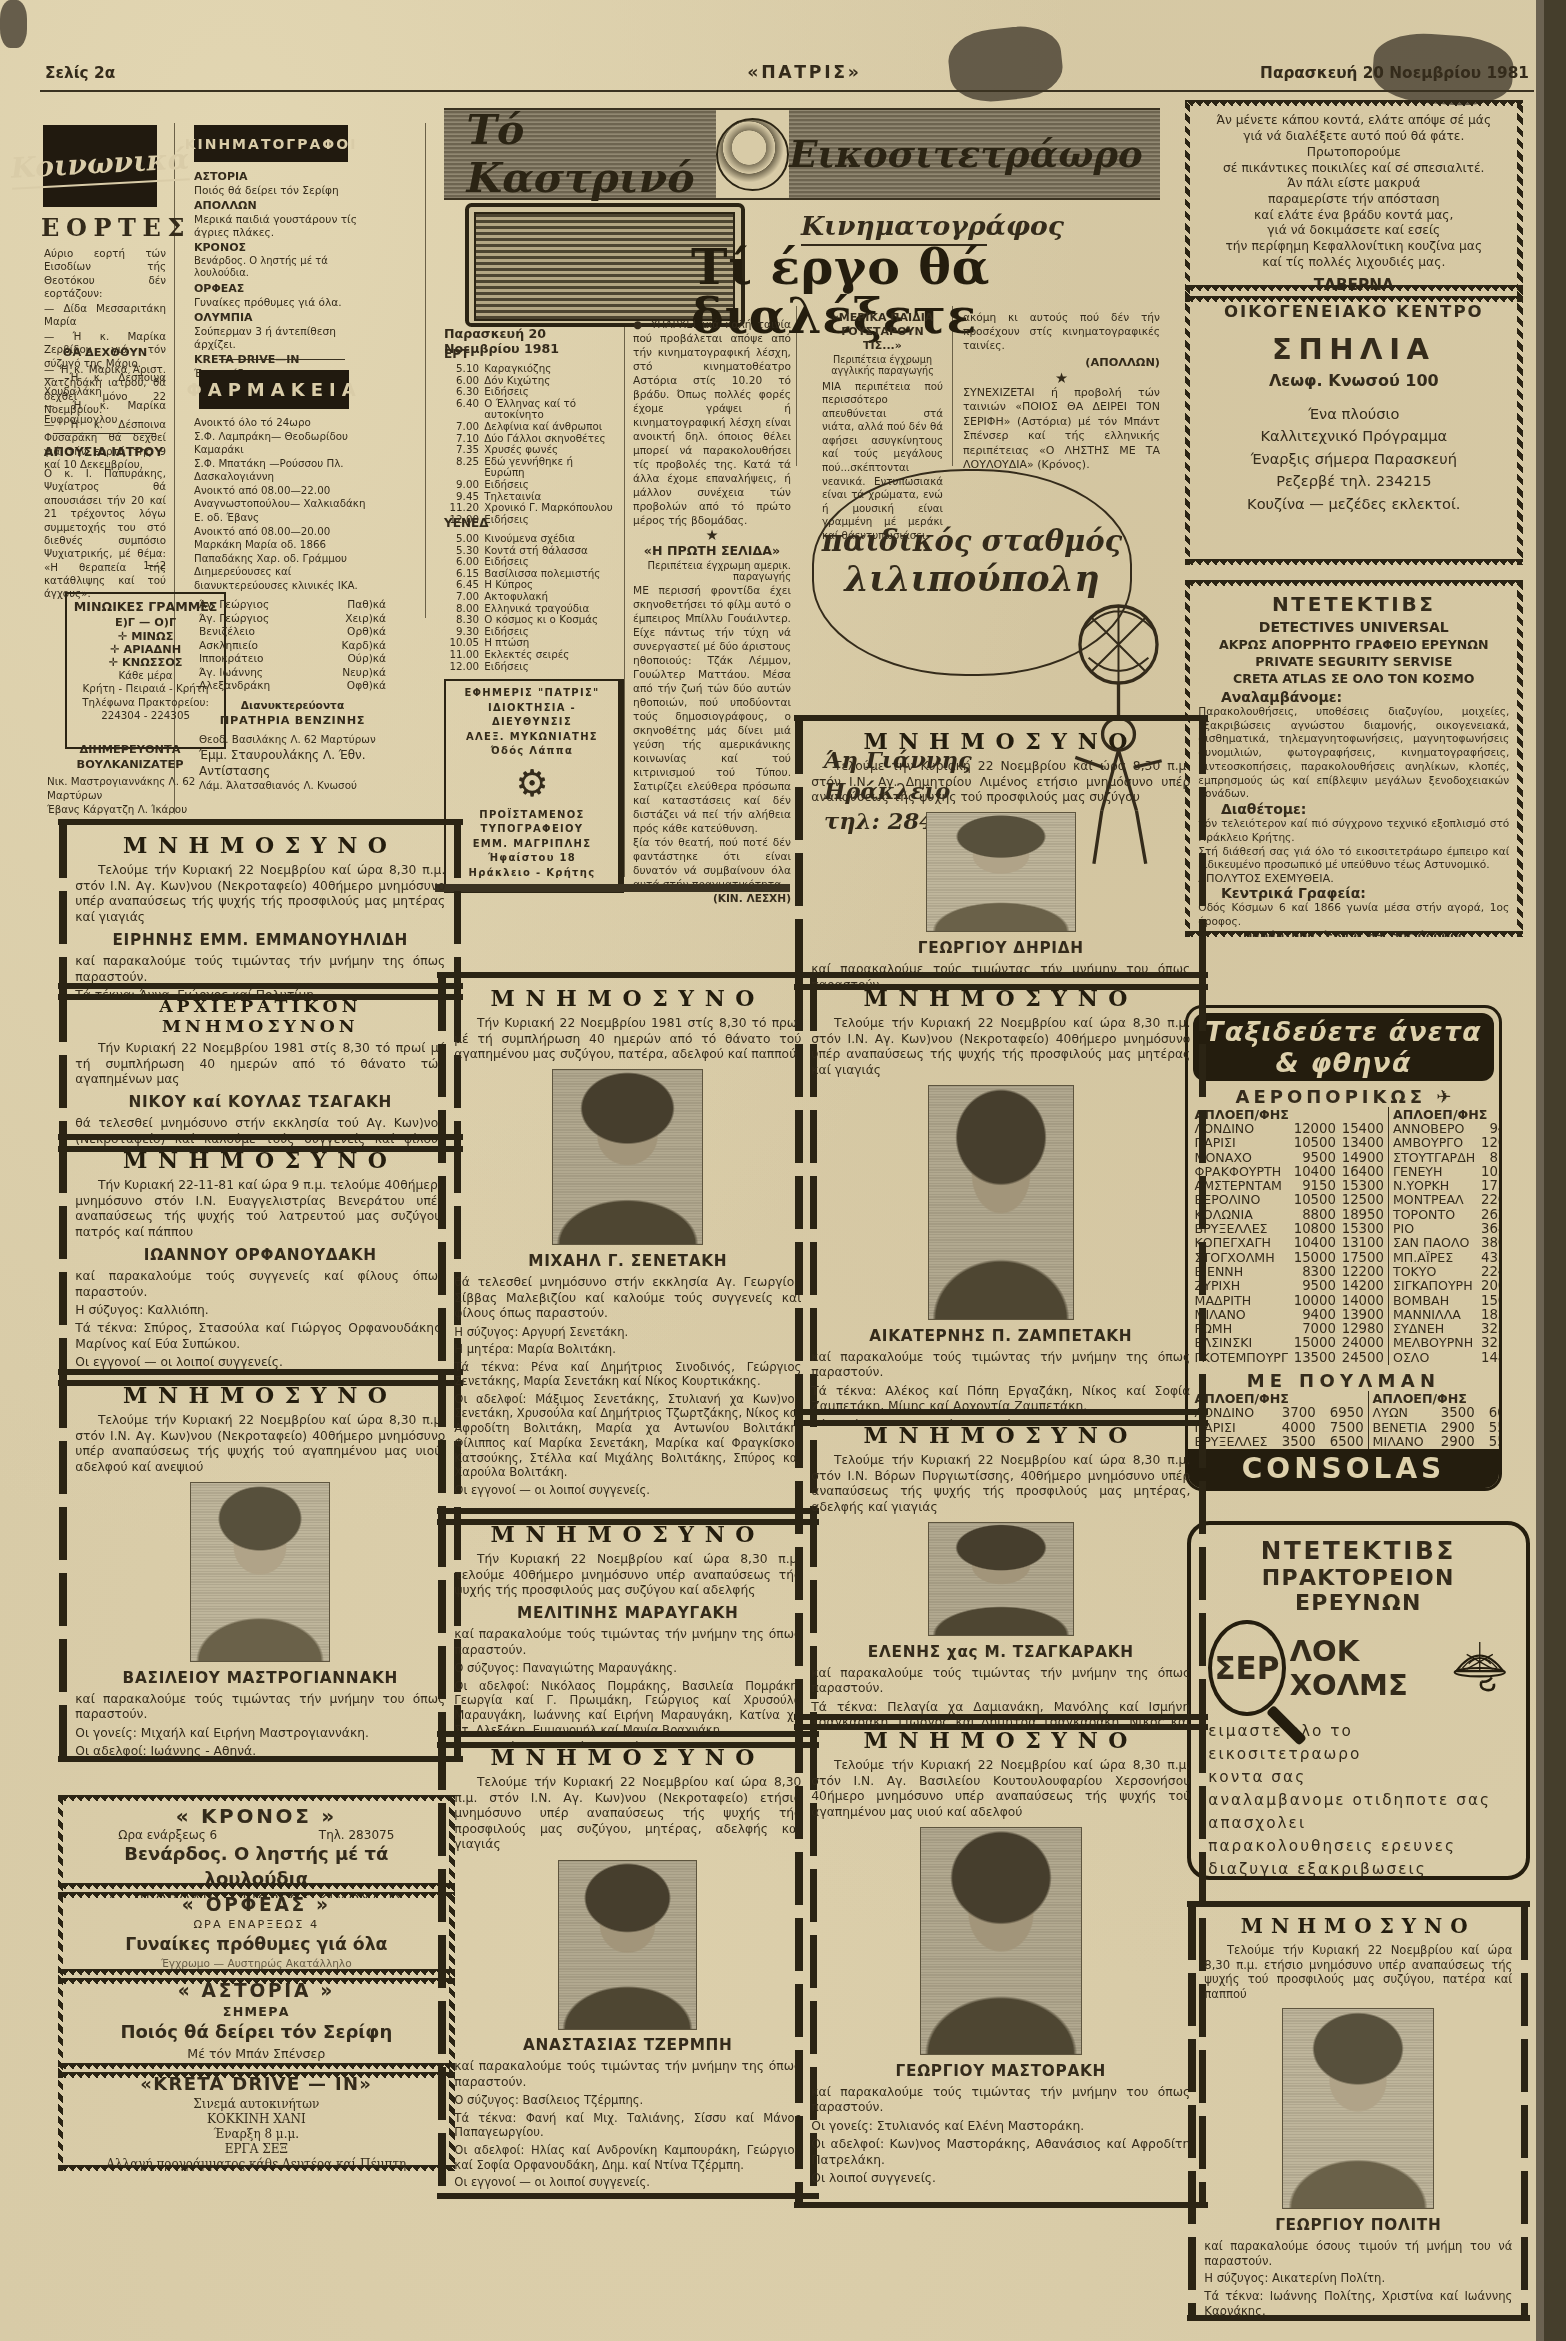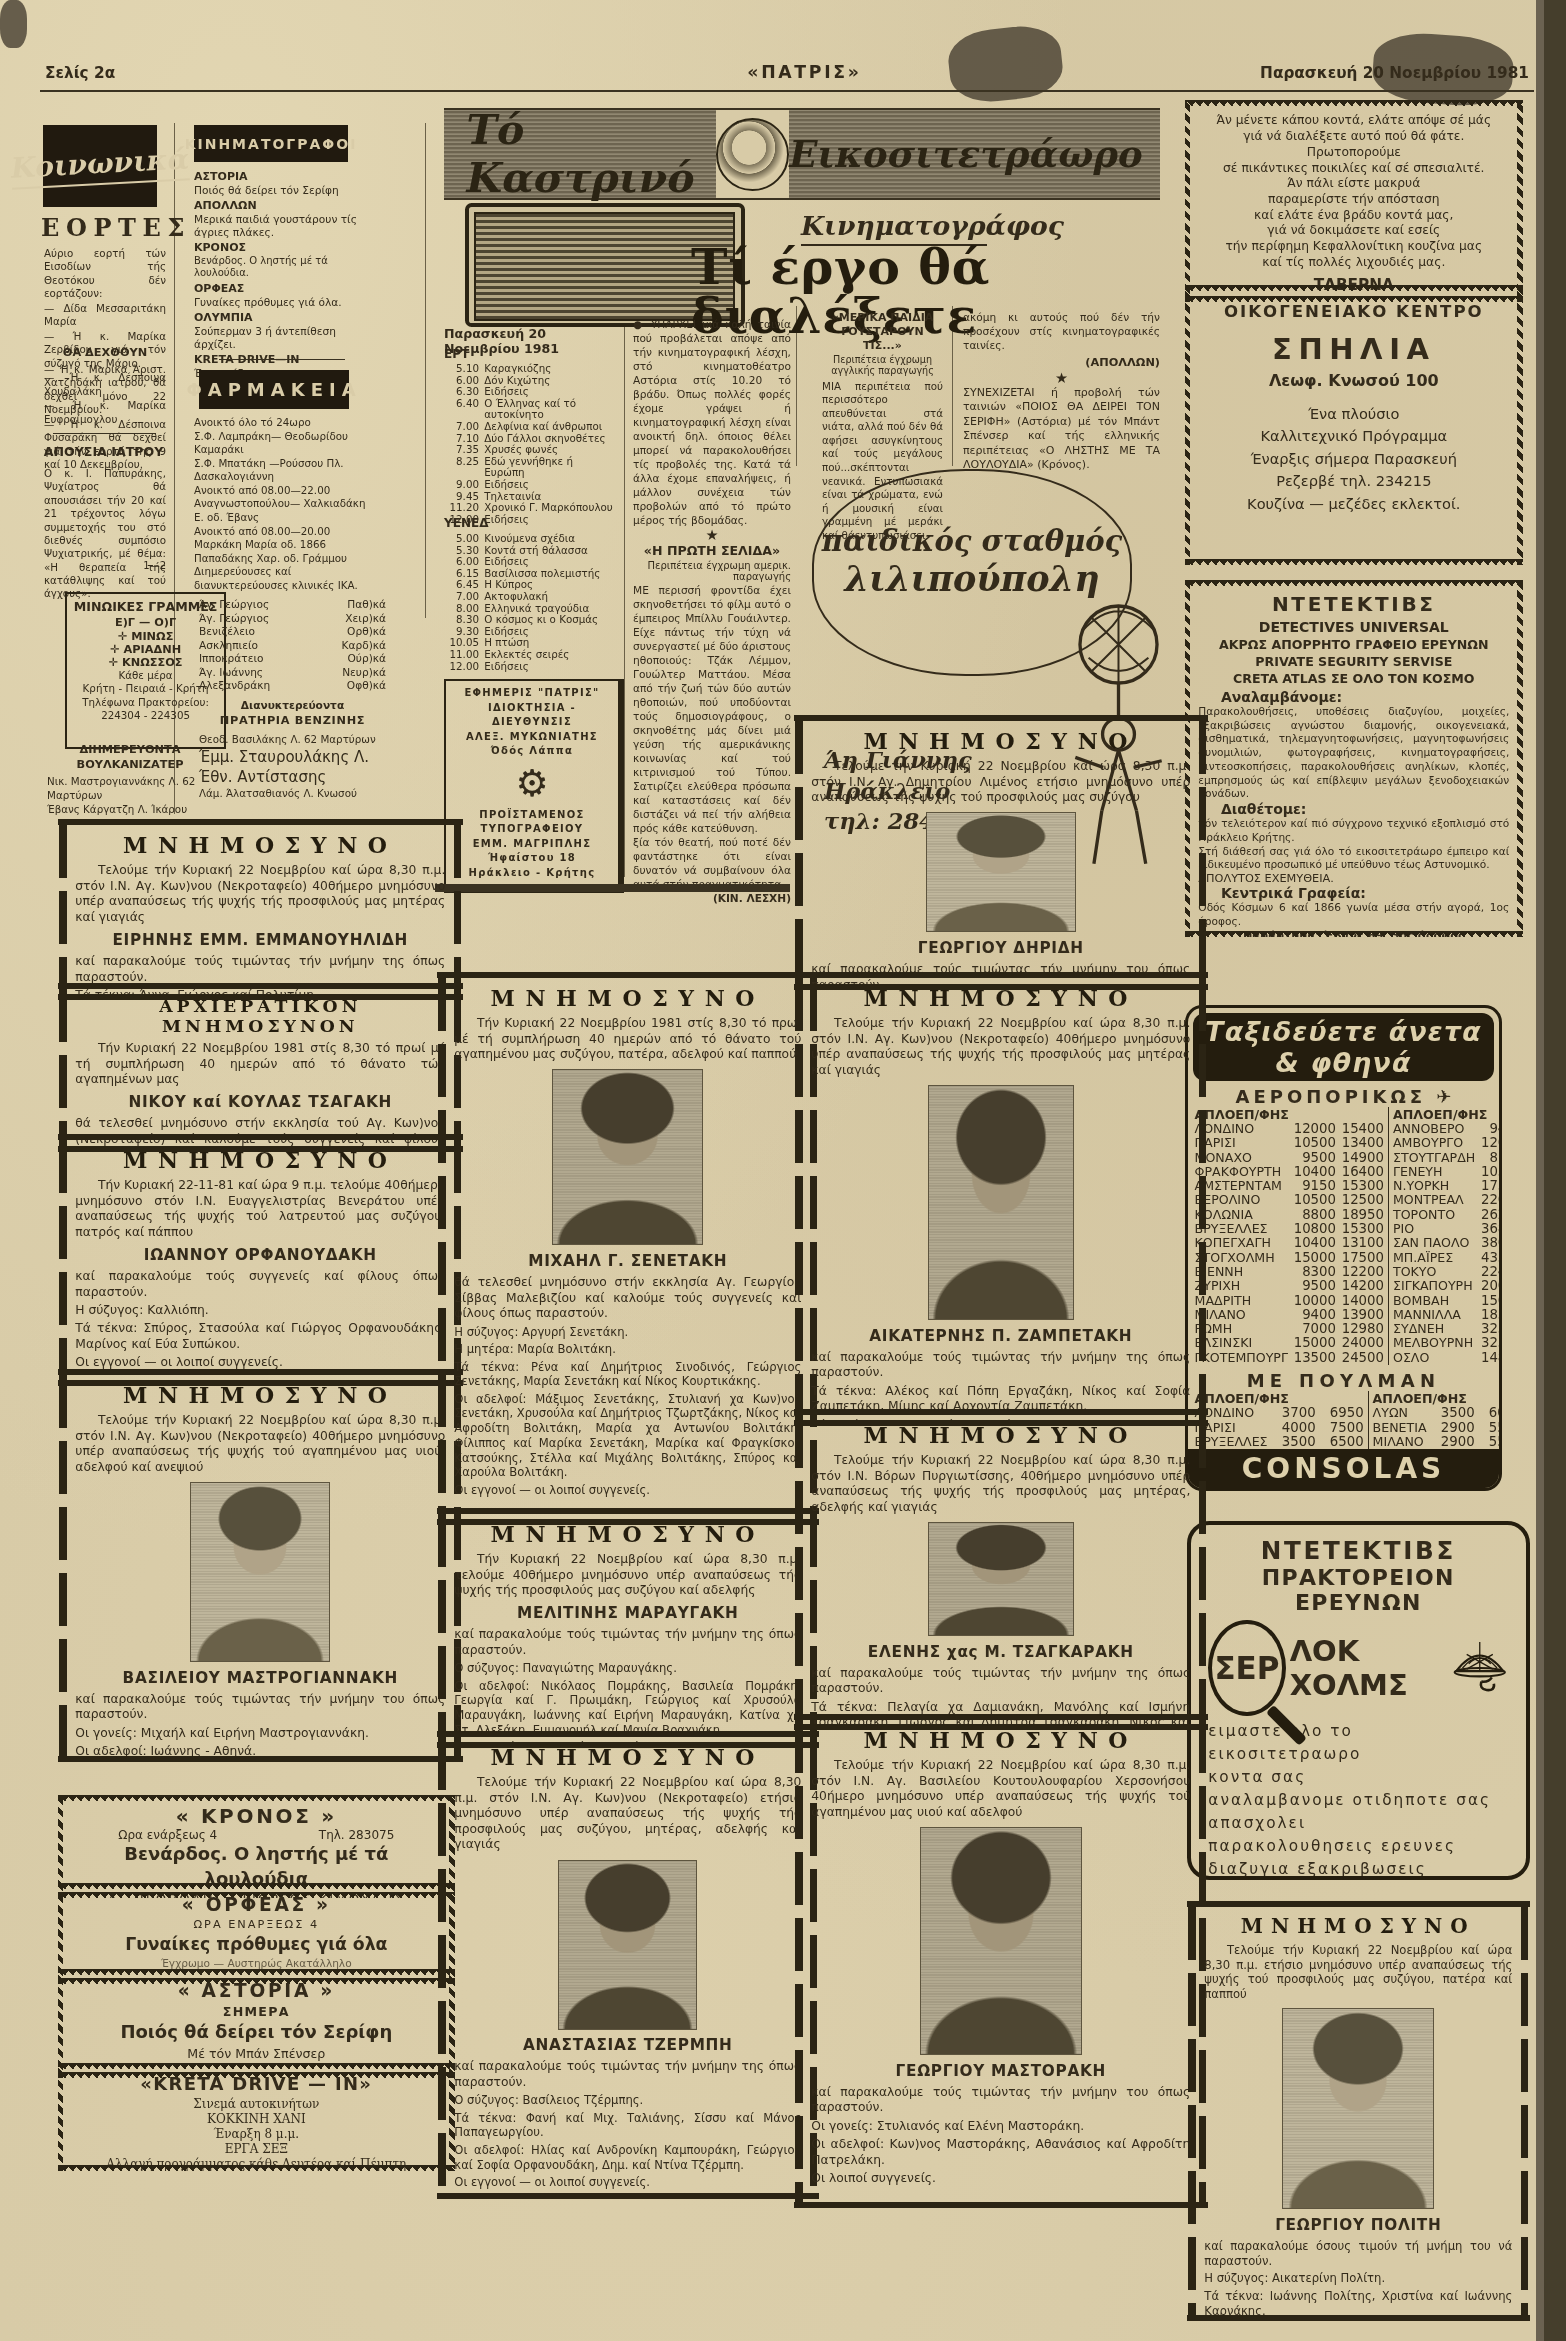--- a/index.html
+++ b/index.html
@@ -260,21 +260,21 @@
       <div style="display:flex;justify-content:space-between;font-size:10.6px;line-height:1.28;">
         <span>Αλεξανδράκη</span>
         <span>Οφθ)κά</span>
       </div>
     </div>
   <div class="abs b c" style="left:199px;top:699px;width:187px;font-size:10.6px;">Διανυκτερεύοντα</div>
   <div class="abs b c" style="left:199px;top:714px;width:187px;font-size:11.3px;letter-spacing:0.7px;">ΠΡΑΤΗΡΙΑ ΒΕΝΖΙΝΗΣ</div>
   <div class="abs" style="left:199px;top:733px;width:187px;">
 
   <p style="font-size:10.3px;line-height:1.35;">Θεοδ. Βασιλάκης Λ. 62 Μαρτύρων</p>
-      <p style="font-size:15px;line-height:1.35;">Έμμ. Σταυρουλάκης Λ. Έθν. Αντίστασης</p>
+      <p style="font-size:12px;line-height:1.35;">Έμμ. Σταυρουλάκης Λ. Έθν. Αντίστασης</p>
       <p style="font-size:10.3px;line-height:1.35;">Λάμ. Άλατσαθιανός Λ. Κνωσού</p>
     </div>
 
   <div class="abs tv" style="left:465px;top:203px;width:261px;height:105px;">
       <div class="scr"></div>
     </div>
   <div class="abs b" style="left:444px;top:326px;width:171px;font-size:12.6px;">Παρασκευή 20 Νοεμβρίου 1981</div>
   <div class="abs b" style="left:444px;top:347px;font-size:12px;">ΕΡΤ</div>
   <div class="abs sched" style="left:444px;top:363px;width:171px;">
 
@@ -827,21 +827,21 @@
       </div>
   </section>
 
   <div class="zz" style="left:58px;top:1795px;width:370px;height:84px;">
     <div class="lft"></div>
       <div class="rgt"></div>
     <div style="display:flex;justify-content:center;gap:20px;align-items:baseline;">
       <span class="b" style="font-size:20px;letter-spacing:2.7px;">« ΚΡΟΝΟΣ »</span>
     </div>
     <div style="display:flex;justify-content:space-between;padding:0 47px;">
-      <span style="font-size:12px;">Ωρα ενάρξεως 4</span>
+      <span style="font-size:12px;">Ωρα ενάρξεως 6</span>
       <span style="font-size:12px;">Τηλ. 283075</span>
     </div>
     <p class="adline b" style="font-size:18px;">Βενάρδος. Ο ληστής μέ τά λουλούδια</p>
     <p class="adline" style="font-size:13.3px;letter-spacing:2px;">Α΄ ΠΡΟΒΟΛΗ — ΓΙΩΡΓΟΣ ΚΙΜΟΥΛΗΣ</p>
   </div>
   <div class="zz" style="left:58px;top:1883px;width:370px;height:82px;">
     <div class="lft"></div>
       <div class="rgt"></div>
     <p class="adline b" style="font-size:18.6px;letter-spacing:2.7px;">« ΟΡΦΕΑΣ »</p>
     <p class="adline" style="font-size:11.3px;letter-spacing:2px;">ΩΡΑ ΕΝΑΡΞΕΩΣ 4</p>

